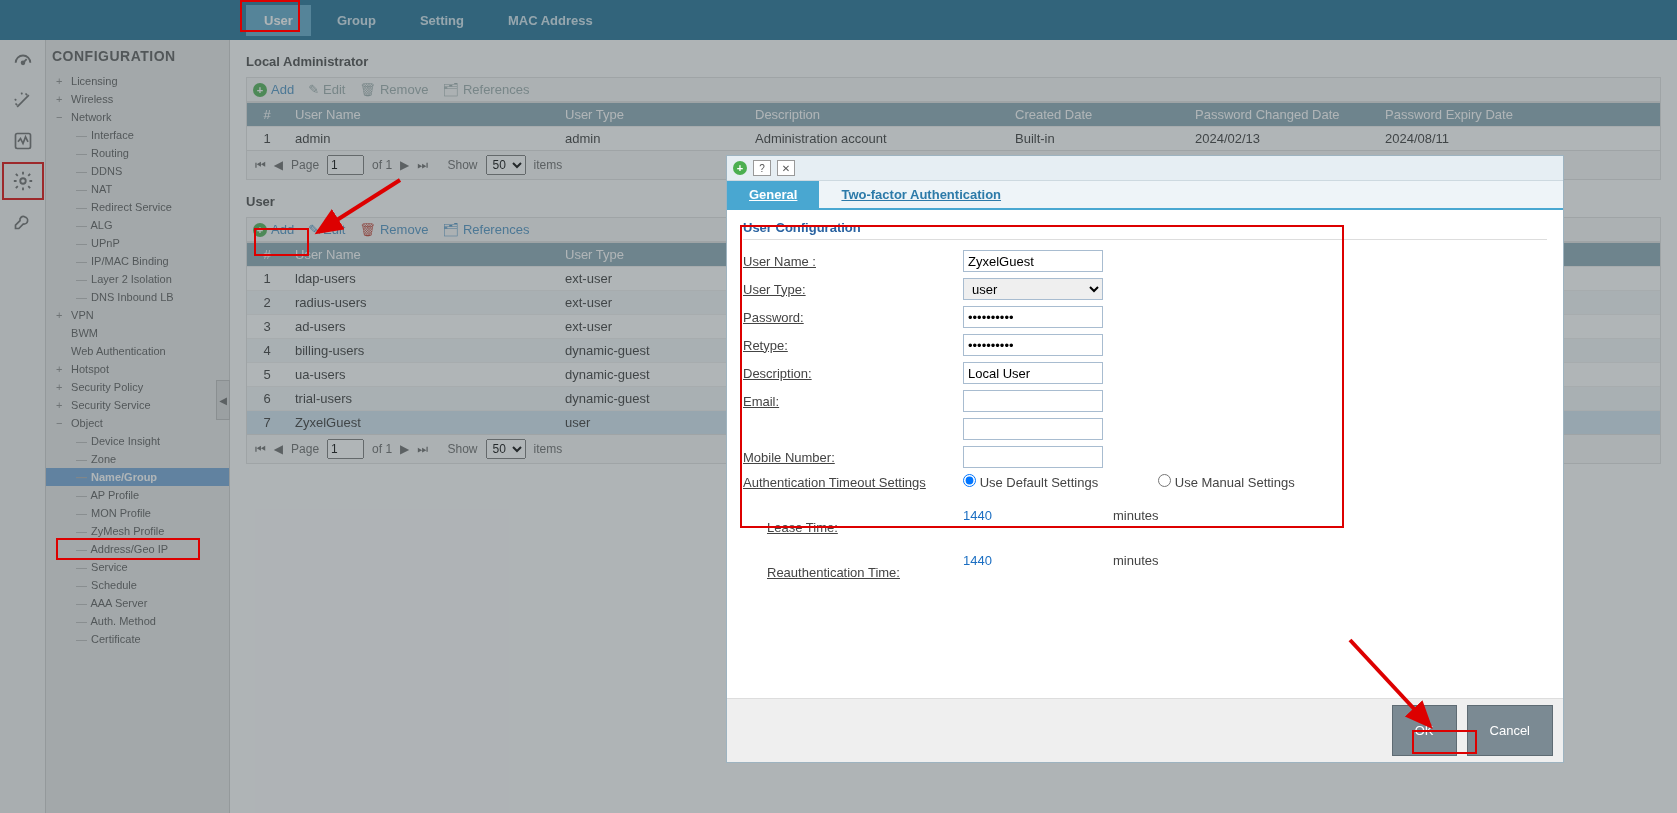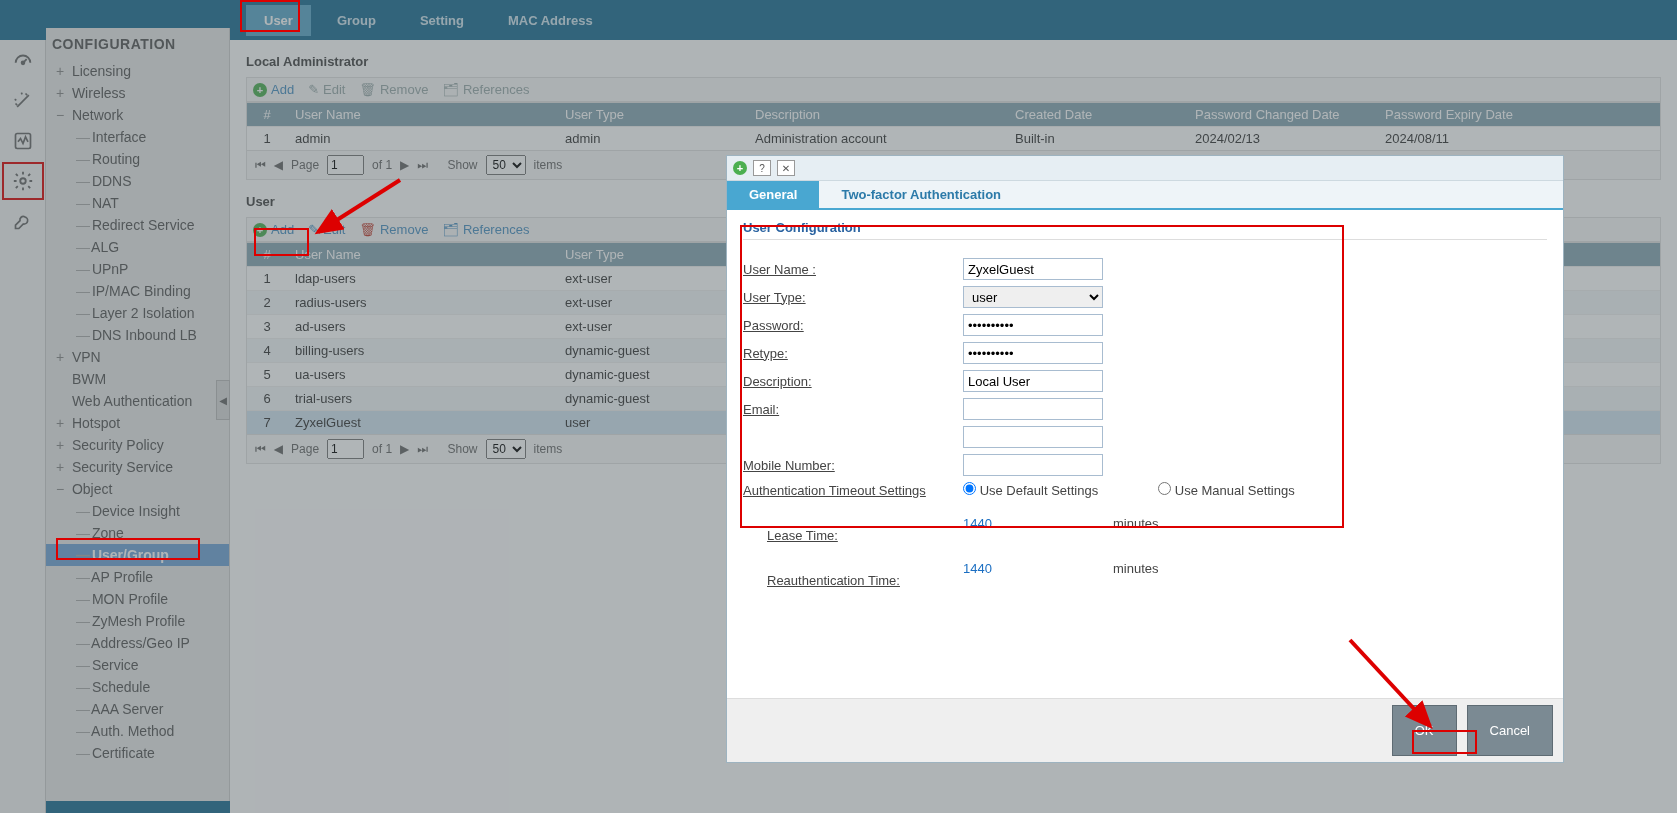--- a/index.html
+++ b/index.html
@@ -3,23 +3,23 @@
 <meta charset="utf-8">
 <style>
 * { box-sizing: border-box; margin: 0; padding: 0; font-family: Arial, Helvetica, sans-serif; }
 body { background: #1a6c92; width: 1677px; height: 813px; overflow: hidden; position: relative; font-size: 13px; color: #333; }
 .topbar { height: 40px; background: #1a6c92; display: flex; align-items: center; padding-left: 246px; gap: 8px; }
 .topbar .tab { color: #cfe4ee; padding: 8px 18px; font-weight: bold; cursor: pointer; }
 .topbar .tab.active { background: #5aa7c8; color: #fff; }
 .iconstrip { position: absolute; left: 0; top: 40px; width: 46px; background: #f2f2f2; border-right: 1px solid #ccc; height: calc(100% - 40px); }
 .iconstrip .ic { width: 42px; height: 38px; margin: 2px; display: flex; align-items: center; justify-content: center; color: #555; border: 1px solid transparent; cursor: pointer; }
 .iconstrip .ic.sel { border: 2px solid #d00; }
-.sidebar { position: absolute; left: 46px; top: 28px; width: 184px; height: calc(100% - 40px); background: #e8e8e8; border-right: 1px solid #ccc; overflow: hidden; }
+.sidebar { position: absolute; left: 46px; top: 40px; width: 184px; height: calc(100% - 40px); background: #e8e8e8; border-right: 1px solid #ccc; overflow: hidden; }
 .sidebar .title { font-weight: bold; color: #555; padding: 8px 6px; font-size: 14px; letter-spacing: 0.5px; }
-.tree { font-size: 14px; color: #555; }
+.tree { font-size: 11px; color: #555; }
 .tree .lv1 { padding: 3px 4px 3px 10px; }
 .tree .lv2 { padding: 3px 4px 3px 30px; }
 .tree .exp { display:inline-block; width:12px; color:#888; }
 .tree .dash { display:inline-block; width:12px; color:#aaa; }
 .tree .sel { background: #6fa3d6; color: #fff; font-weight: bold; }
 .tree .item { cursor: pointer; white-space: nowrap; }
 .content { position: absolute; left: 230px; top: 40px; right: 0; bottom: 0; background: #fdfdfd; padding: 14px 16px; overflow: hidden; }
 .collapse-handle { position:absolute; left:216px; top: 380px; width:14px; height:40px; background:#d9d9d9; border:1px solid #bbb; display:flex; align-items:center; justify-content:center; color:#666; cursor:pointer; font-size:10px; }
 .section-title { font-weight: bold; color: #444; margin-bottom: 8px; }
 .toolbar { background:#f7f7f7; border:1px solid #e0e0e0; padding:4px 6px; display:flex; gap:14px; align-items:center; font-size:13px;}
@@ -38,24 +38,24 @@
 .pager input, .pager select { font-size:12px; padding:1px 2px;}
 .c2-num{width:40px;text-align:center}.c2-name{width:270px}.c2-type{flex:1}
 
 .dim { position:absolute; inset:0; background:rgba(80,90,95,0.45); pointer-events:none; }
 
 .modal { position:absolute; left:726px; top:155px; width:838px; height:608px; background:#fff; border:1px solid #9db3c0; display:flex; flex-direction:column; z-index:50;}
 .modal .mhead { background:#e6eef3; padding:4px 6px; display:flex; align-items:center; gap:6px; border-bottom:1px solid #cdd9e0;}
 .modal .mhead .title { font-weight:bold; color:#3a4a55; flex:1;}
 .modal .mhead .winbtn { width:18px; height:16px; border:1px solid #999; background:#fff; font-size:10px; display:flex;align-items:center;justify-content:center; color:#555; cursor:pointer;}
 .modal .mtabs { background:#eef4f8; border-bottom:2px solid #49a7d1; display:flex;}
-.modal .mtabs .mt { padding:6px 22px; color:#2c7aa9; font-weight:bold; cursor:pointer;}
+.modal .mtabs .mt { padding:6px 22px; color:#2c7aa9; font-weight:bold; cursor:pointer;text-decoration:underline;}
 .modal .mtabs .mt.active { background:#49a7d1; color:#fff;}
 .modal .mbody { flex:1; padding:10px 16px; overflow:auto;}
-.formsec-title { color:#2962a0; font-weight:bold; border-bottom:1px solid #ddd; padding-bottom:4px; margin-bottom:18px;}
+.formsec-title { color:#2962a0; font-weight:bold; border-bottom:1px solid #ddd; padding-bottom:4px; margin-bottom:10px;}
 .frow { display:flex; align-items:center; margin-bottom:6px; font-size:13px; color:#444;}
 .frow .flabel { width:220px;text-decoration:underline; }
 .frow .flabel.indent { padding-left:24px;margin-top:24px;}
 .frow input[type=text], .frow input[type=password], .frow select { width:140px; height:22px; border:1px solid #a8bcd0; padding:1px 4px; font-size:13px;}
 .radios { display:flex; gap:60px; align-items:center;}
 .linkval { color:#1b6ec2; }
 .modal .mfoot { background:#efefef; border-top:1px solid #ddd; padding:6px 10px; display:flex; justify-content:flex-end; gap:10px;}
 .modal .mfoot button { background:#7b8a93; color:#fff; border:1px solid #5e6b73; padding:17px 22px; cursor:pointer; font-size:13px;}
 
 .hl { position:absolute; border:2px solid #d00; pointer-events:none; z-index:60;}
@@ -122,21 +122,21 @@
       <div class="item lv2"><span class="dash">—</span><span> DNS Inbound LB</span></div>
       <div class="item lv1"><span class="exp">+</span><span> VPN</span></div>
       <div class="item lv1"><span class="exp"></span><span> BWM</span></div>
       <div class="item lv1"><span class="exp"></span><span> Web Authentication</span></div>
       <div class="item lv1"><span class="exp">+</span><span> Hotspot</span></div>
       <div class="item lv1"><span class="exp">+</span><span> Security Policy</span></div>
       <div class="item lv1"><span class="exp">+</span><span> Security Service</span></div>
       <div class="item lv1"><span class="exp">−</span><span> Object</span></div>
       <div class="item lv2"><span class="dash">—</span><span> Device Insight</span></div>
       <div class="item lv2"><span class="dash">—</span><span> Zone</span></div>
-      <div class="item lv2 sel"><span class="dash">—</span><span> User/Group</span></div>
+      <div class="item lv2 sel"><span class="dash">—</span><span> Name/Group</span></div>
       <div class="item lv2"><span class="dash">—</span><span> AP Profile</span></div>
       <div class="item lv2"><span class="dash">—</span><span> MON Profile</span></div>
       <div class="item lv2"><span class="dash">—</span><span> ZyMesh Profile</span></div>
       <div class="item lv2"><span class="dash">—</span><span> Address/Geo IP</span></div>
       <div class="item lv2"><span class="dash">—</span><span> Service</span></div>
       <div class="item lv2"><span class="dash">—</span><span> Schedule</span></div>
       <div class="item lv2"><span class="dash">—</span><span> AAA Server</span></div>
       <div class="item lv2"><span class="dash">—</span><span> Auth. Method</span></div>
       <div class="item lv2"><span class="dash">—</span><span> Certificate</span></div>
     </div>

